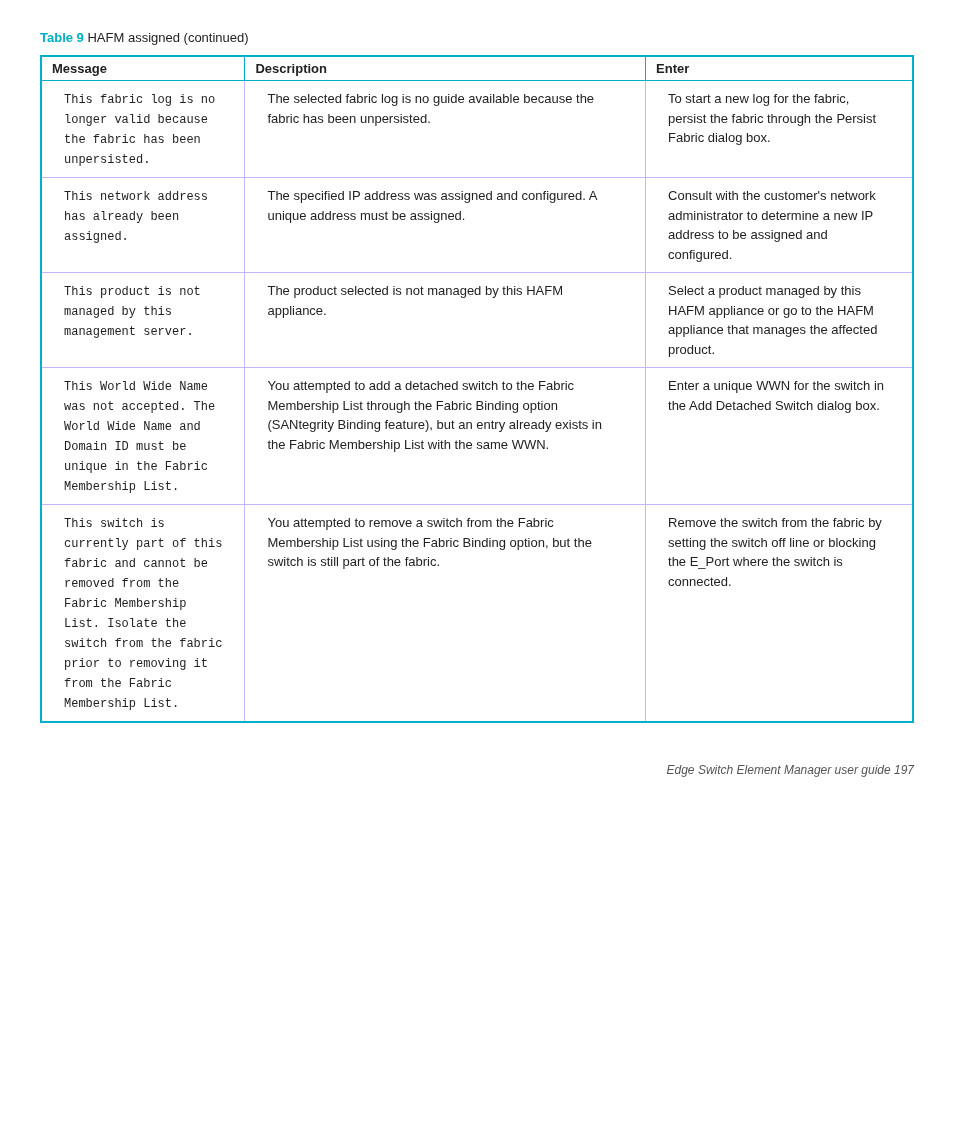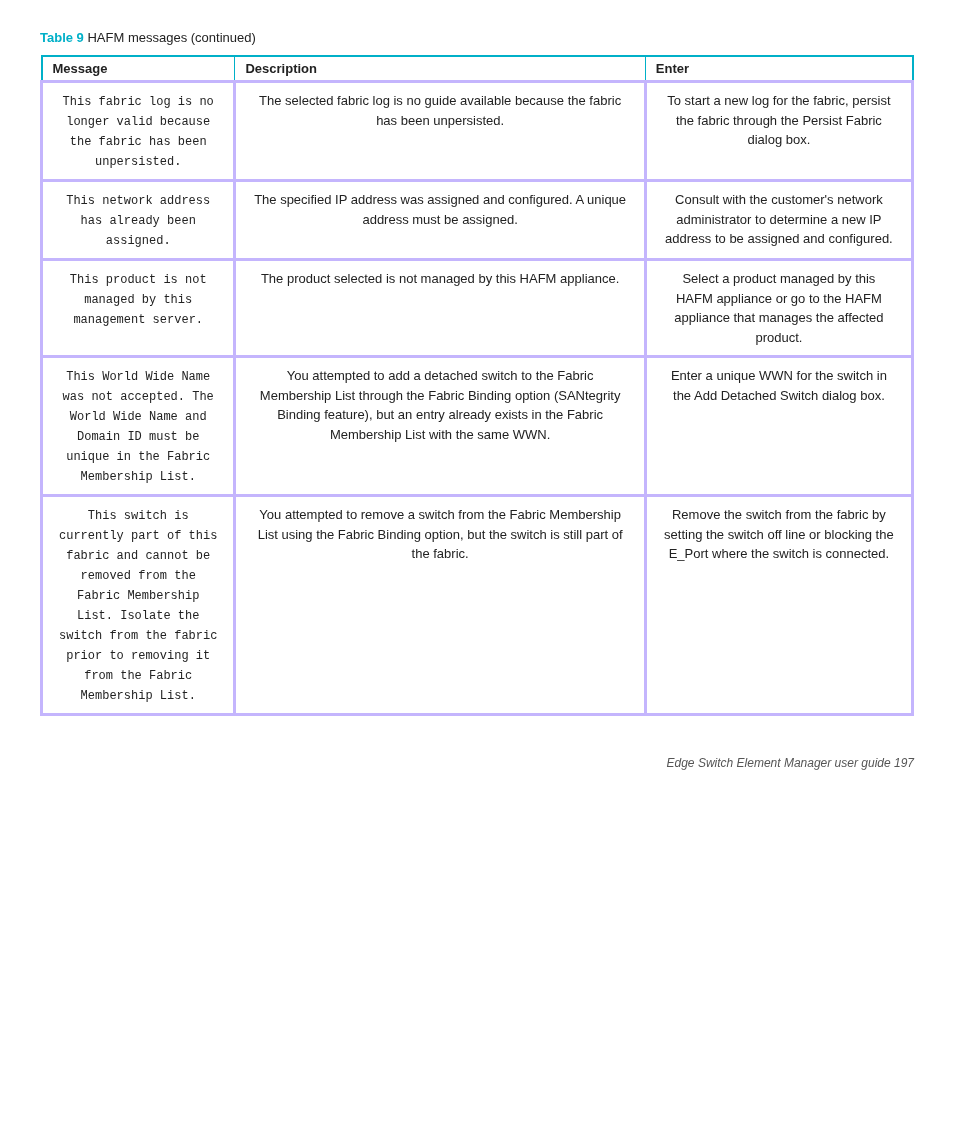--- a/index.html
+++ b/index.html
@@ -32,45 +32,44 @@
     }
     thead tr th {
       background: #fff;
       border: 1px solid #00b0c8;
       padding: 4px 10px;
       text-align: left;
       font-weight: bold;
       font-size: 13px;
     }
     tbody tr td {
-      border: 3px solid #c4b5fd;
-      padding: 8px 16px;
+      border: 1px solid #c4b5fd;
+      padding: 8px 22px;
       vertical-align: top;
       font-size: 13px;
       line-height: 1.5;
-      text-align: center;
     }
     .mono {
       font-family: 'Courier New', Courier, monospace;
       font-size: 12px;
     }
     .footer {
       margin-top: 40px;
       text-align: right;
       font-size: 12px;
       color: #555;
       font-style: italic;
     }
   </style>
 </head>
 <body>
 
 <div class="table-caption">
   <span class="table-label">Table 9</span>
-  <span class="table-title">  HAFM messages (continued)</span>
+  <span class="table-title">  HAFM assigned (continued)</span>
 </div>
 
 <table>
   <thead>
     <tr>
       <th>Message</th>
       <th>Description</th>
       <th>Enter</th>
     </tr>
   </thead>

